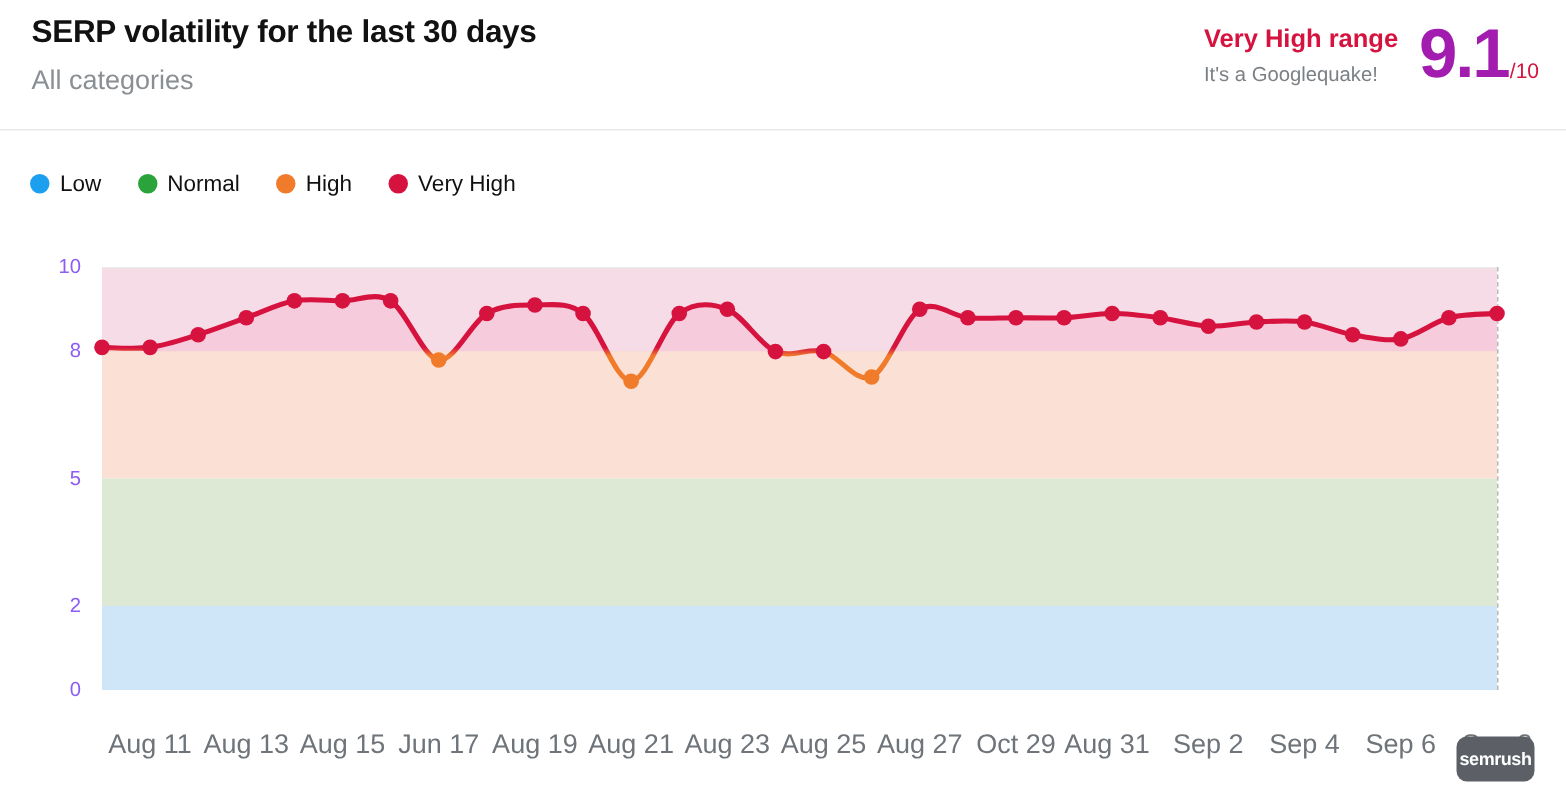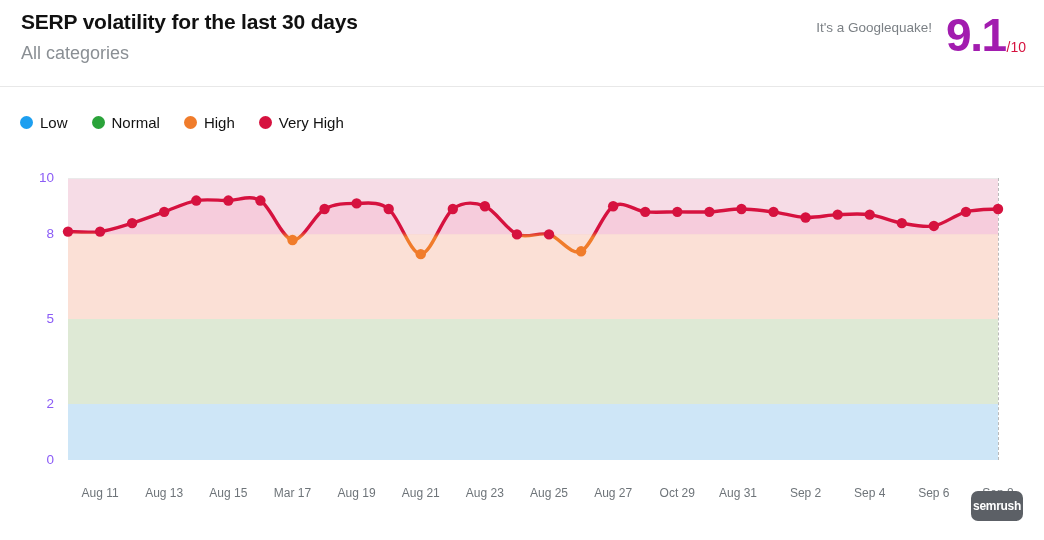--- a/index.html
+++ b/index.html
@@ -60,21 +60,21 @@
   }
   .band{position:absolute;left:0;width:100%;}
   .gridline{
     position:absolute;left:0;width:100%;height:1px;background:#eaeaea;
   }
   .ylabel{
     position:absolute;font-size:13.5px;color:#8b5cf6;text-align:right;
     width:26px;
   }
   .xlabel{
-    position:absolute;font-size:12px;color:#6e7479;
+    position:absolute;font-size:18px;color:#6e7479;
     text-align:center;transform:translateX(-50%);white-space:nowrap;
   }
   .dashed-edge{
     position:absolute;top:0;height:282px;width:0;
     border-left:1.5px dashed #b9b9b9;
   }
   svg.series{position:absolute;left:0;top:0;overflow:visible;}
 
   
   .badge{
@@ -91,20 +91,21 @@
 <div class="wrap">
 
   <div class="header">
     <div class="hdr-left">
       <div class="hdr-title">SERP volatility for the last 30 days</div>
       <div class="hdr-sub">All categories</div>
     </div>
     <div class="hdr-right">
       <div class="range-row">
         <div class="range-txt">
+          <div class="range-title">Very High range</div>
           <div class="range-note">It's a Googlequake!</div>
         </div>
         <div class="score-wrap">
           <div class="score-val">9.1</div>
           <div class="score-max">/10</div>
         </div>
       </div>
     </div>
   </div>
 
@@ -136,21 +137,21 @@
         <div class="gridline" style="top: 0px;"></div>
         <div class="ylabel" style="left: -40px; top: 274px;">0</div>
         <div class="ylabel" style="left: -40px; top: 217.6px;">2</div>
         <div class="ylabel" style="left: -40px; top: 133px;">5</div>
         <div class="ylabel" style="left: -40px; top: 48.4px;">8</div>
         <div class="ylabel" style="left: -40px; top: -8px;">10</div>
         <div class="dashed-edge" style="left: 930px;"></div>
         <div class="xlabel" style="left: 32.069px; top: 308px;">Aug 11</div>
         <div class="xlabel" style="left: 96.2069px; top: 308px;">Aug 13</div>
         <div class="xlabel" style="left: 160.345px; top: 308px;">Aug 15</div>
-        <div class="xlabel" style="left: 224.483px; top: 308px;">Mar 17</div>
+        <div class="xlabel" style="left: 224.483px; top: 308px;">Jun 17</div>
         <div class="xlabel" style="left: 288.621px; top: 308px;">Aug 19</div>
         <div class="xlabel" style="left: 352.759px; top: 308px;">Aug 21</div>
         <div class="xlabel" style="left: 416.897px; top: 308px;">Aug 23</div>
         <div class="xlabel" style="left: 481.034px; top: 308px;">Aug 25</div>
         <div class="xlabel" style="left: 545.172px; top: 308px;">Aug 27</div>
         <div class="xlabel" style="left: 609.31px; top: 308px;">Oct 29</div>
         <div class="xlabel" style="left: 659px; top: 308px; margin-left: 11px;">Aug 31</div>
         <div class="xlabel" style="left: 737.586px; top: 308px;">Sep 2</div>
         <div class="xlabel" style="left: 801.724px; top: 308px;">Sep 4</div>
         <div class="xlabel" style="left: 865.862px; top: 308px;">Sep 6</div>

